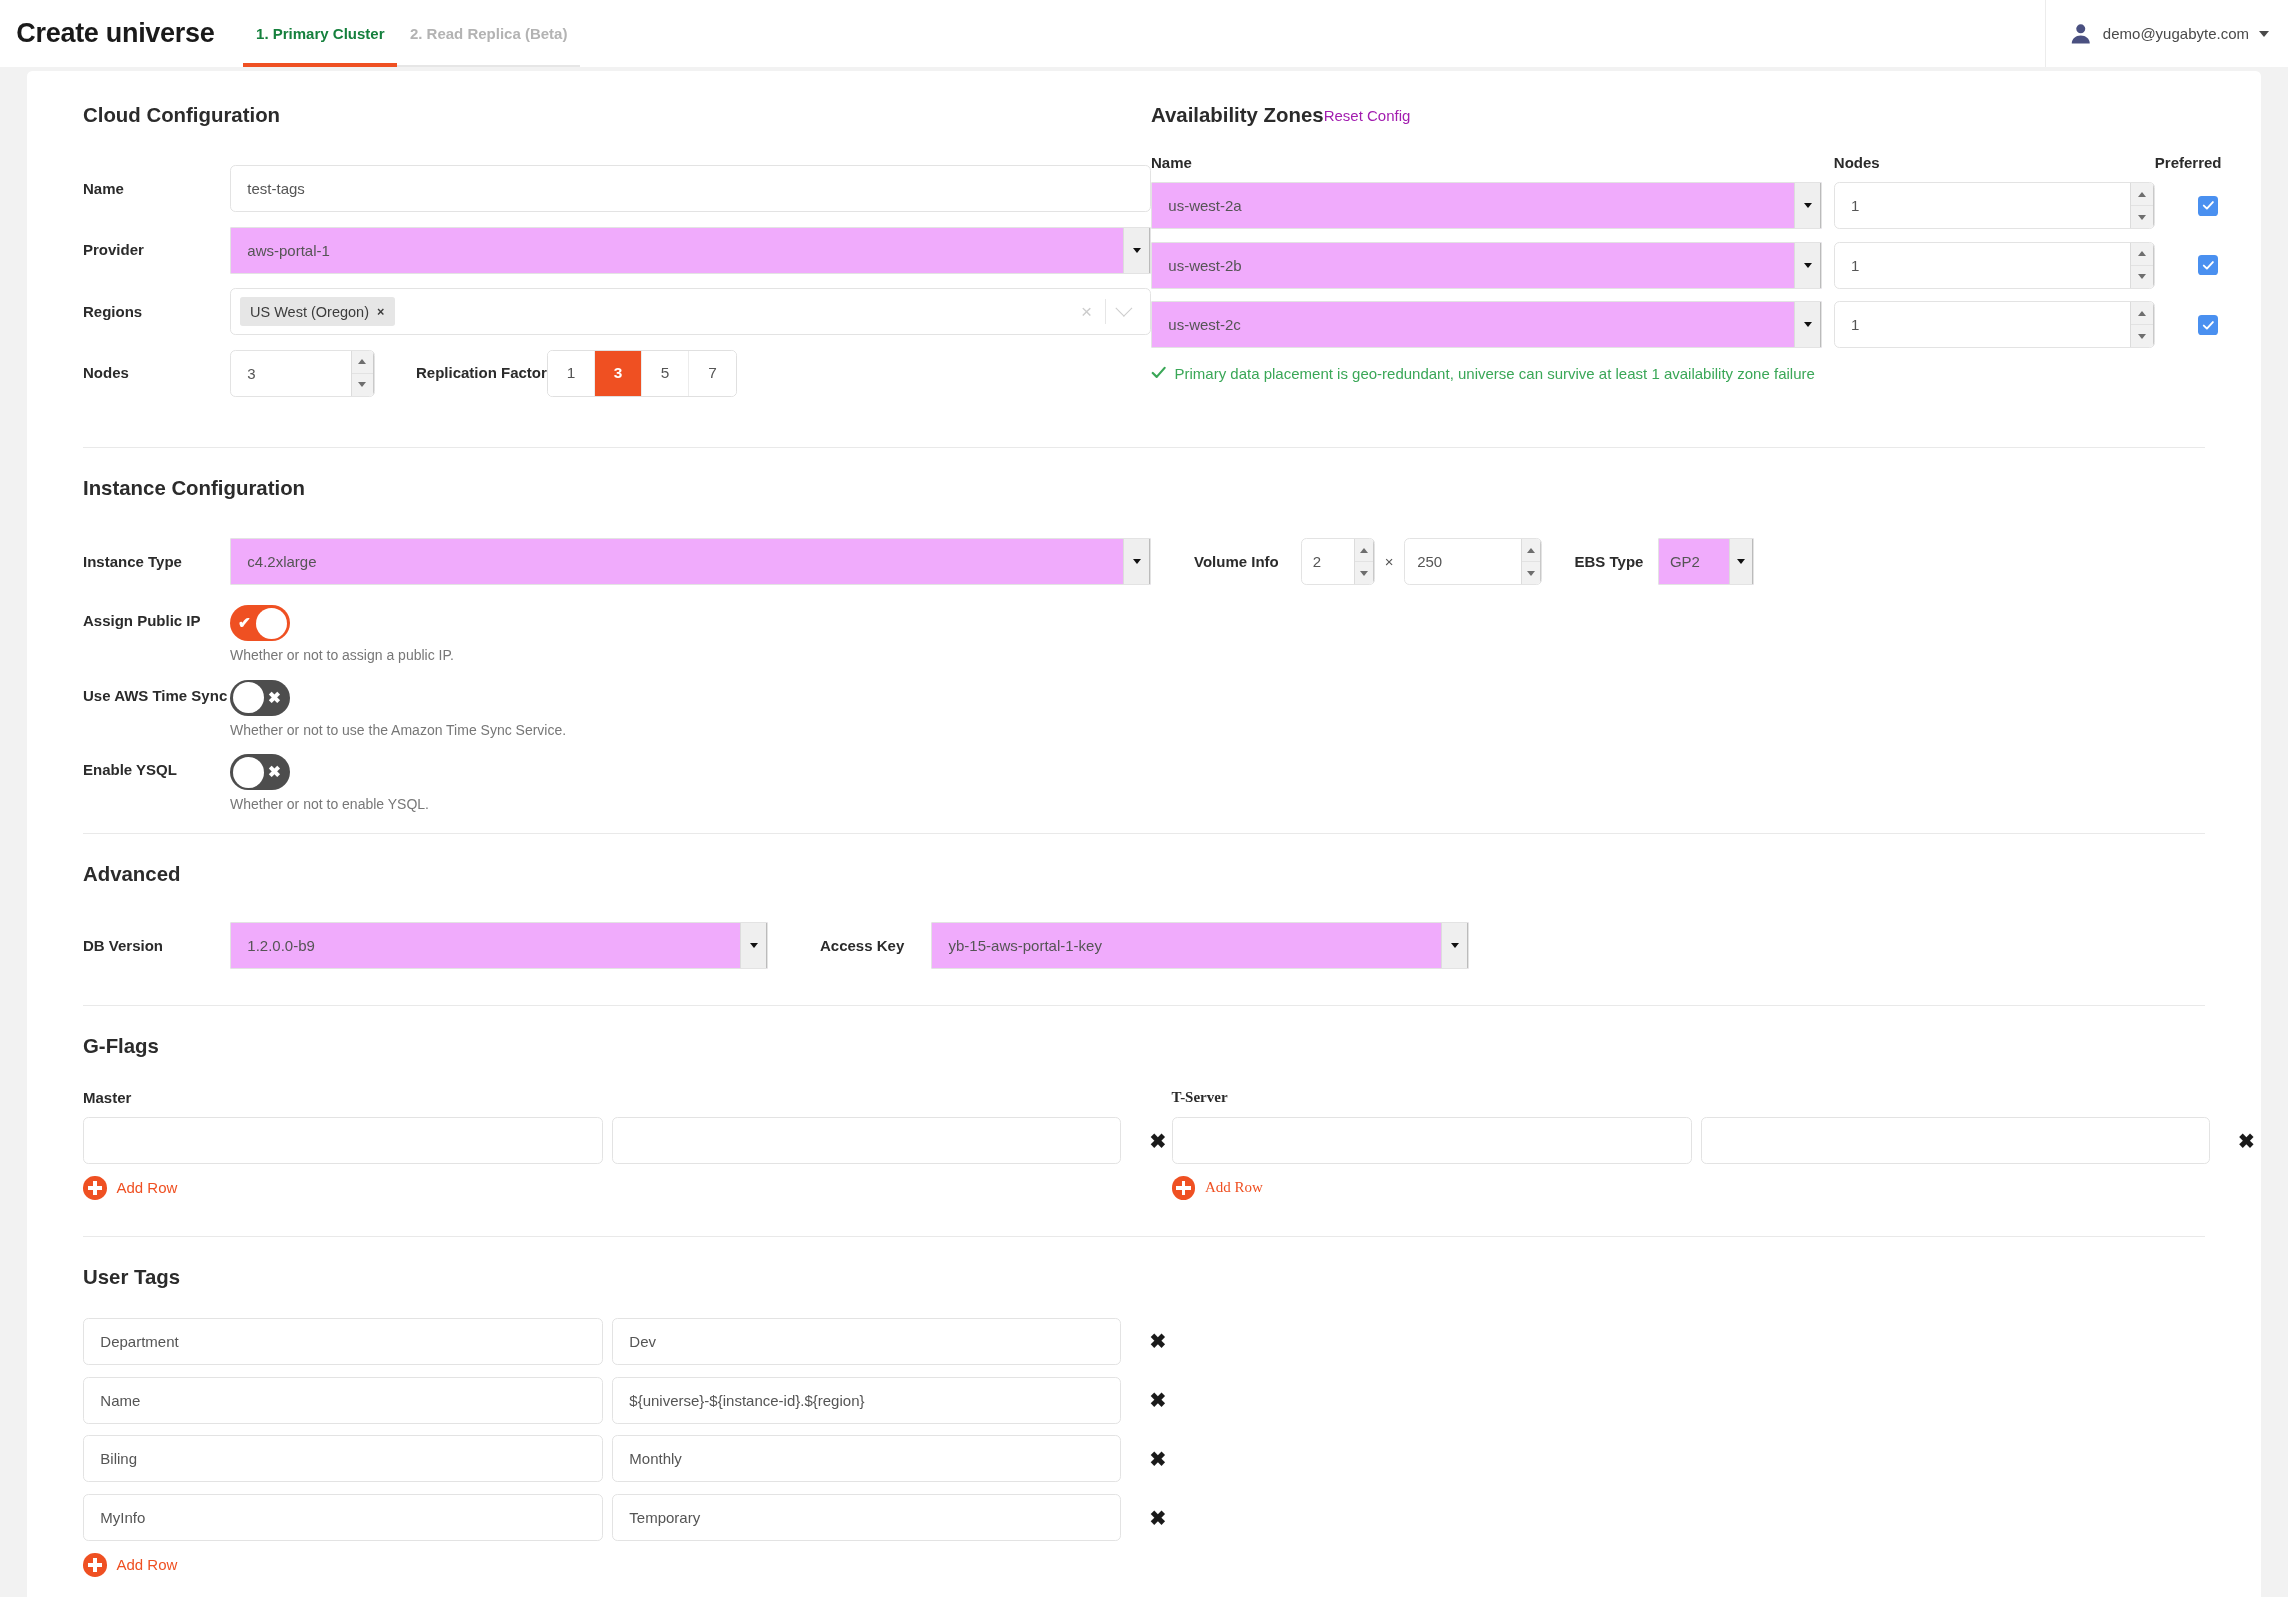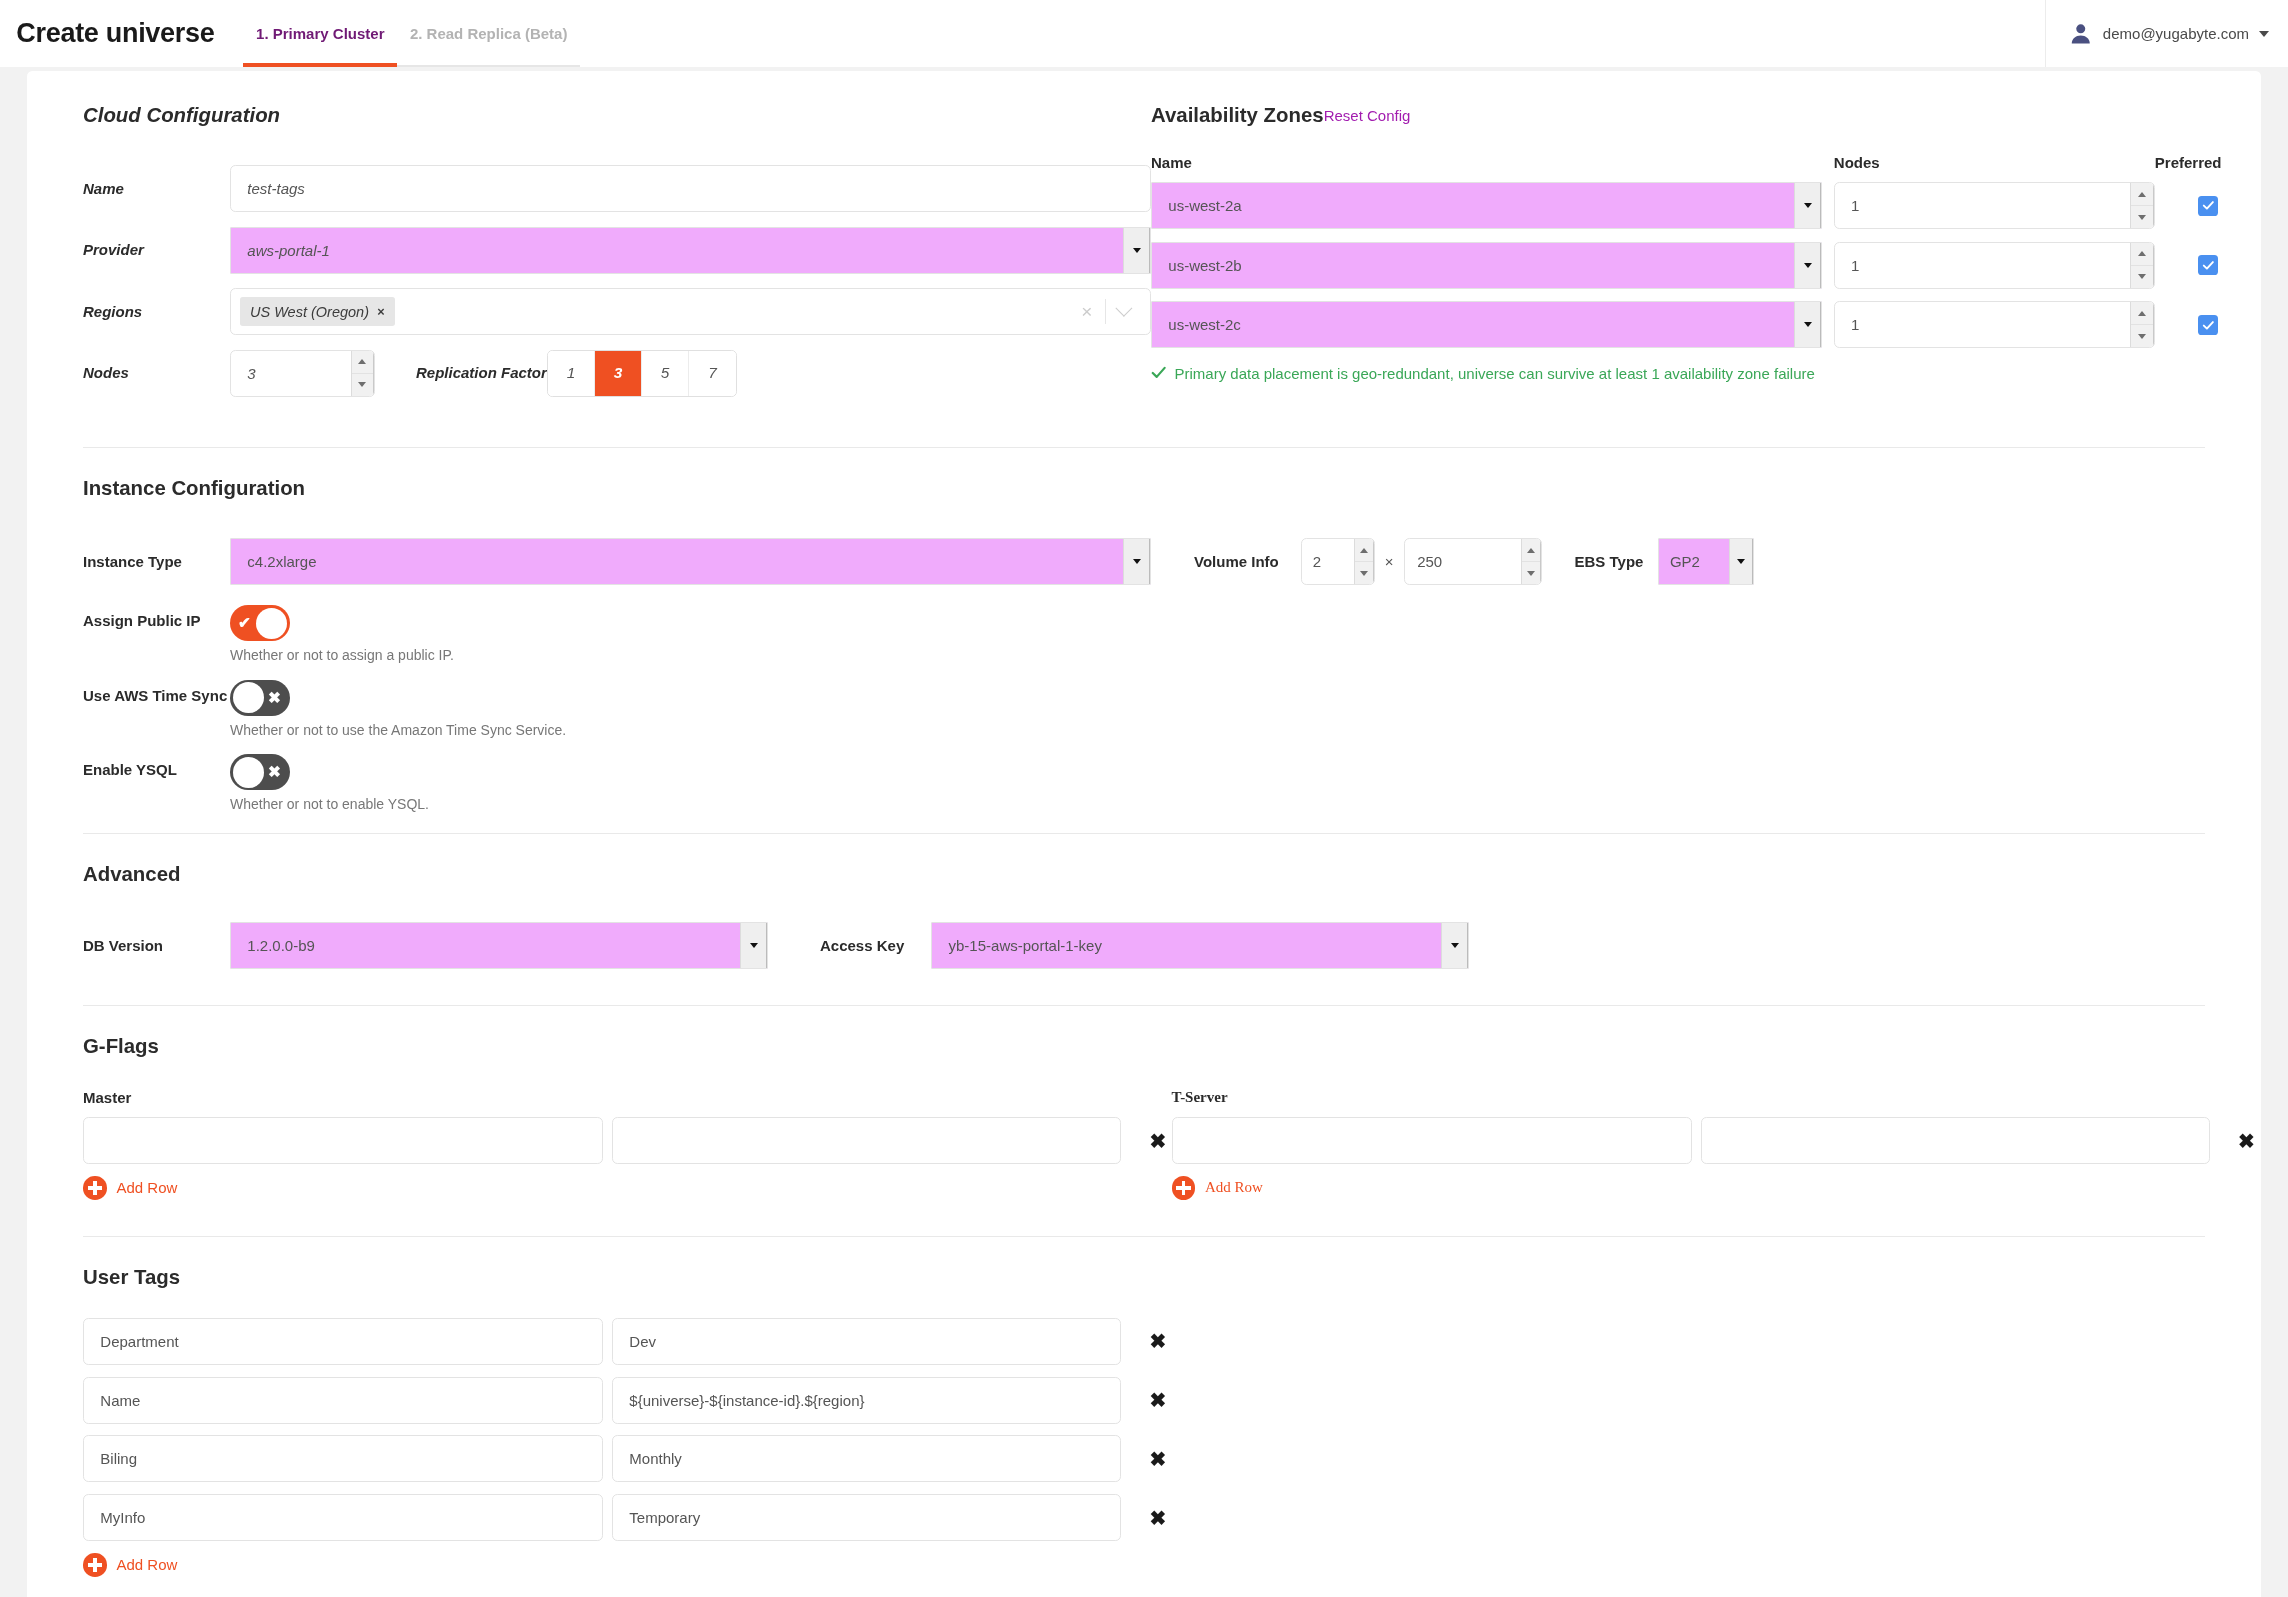--- a/index.html
+++ b/index.html
@@ -32,21 +32,21 @@
   .tab {
     font-size: 15px;
     font-weight: bold;
     padding: 0 12.7px;
     height: 67px;
     display: flex;
     align-items: center;
     position: relative;
     white-space: nowrap;
   }
-  .tab.active { color: #701a75; }
+  .tab.active { color: #15803d; }
   .tab.inactive { color: #b3b3b3; }
   .tab.active::after {
     content: "";
     position: absolute;
     left: 0; right: 0; bottom: 0;
     height: 4.5px;
     background: #ef5022;
   }
   .tab.inactive::after {
     content: "";
@@ -92,21 +92,21 @@
     margin: 0;
   }
   .hr {
     border: 0;
     border-top: 0.9px solid #e9e9e9;
     margin: 0;
   }
 
   
   .upper { display: flex; }
-  .col-left { width: 1099px; padding-top: 33px; font-style: italic; }
+  .col-left { width: 1099px; padding-top: 33px; }
   .col-right { flex: 1; padding-top: 33px; padding-left: 0px; }
 
   .frow { display: flex; align-items: center; margin-bottom: 14.5px; }
   .flabel {
     width: 147px;
     font-size: 15px;
     font-weight: bold;
     color: #2b2b2b;
     flex: none;
     line-height: 1.32;

